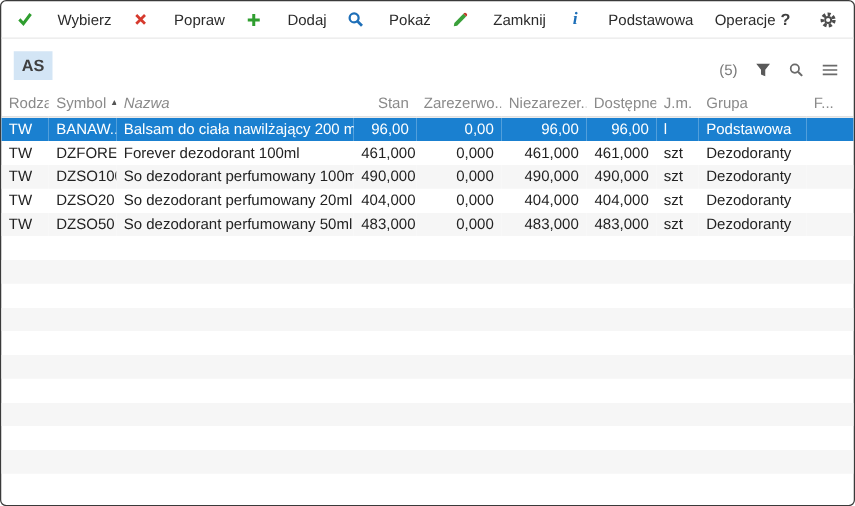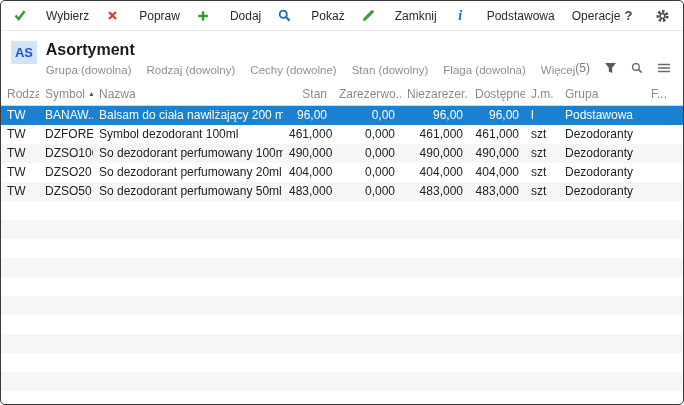--- a/index.html
+++ b/index.html
@@ -28,21 +28,21 @@
   .chrome-btn { display:inline-flex; width:16px; height:16px; align-items:center; justify-content:center; }
   .help-q { font-size:13px; color:#3f3f3f; font-weight:bold; }
   .info-i {
     color:#1e6fb8; font-family:"Liberation Serif","DejaVu Serif",serif;
     font-style:italic; font-weight:bold; font-size:14px; line-height:12px;
   }
   
   .header { display:flex; padding:9px 12px 7px 10px; flex-shrink:0; }
   .badge {
     width:31px; height:23px; margin-right:9px; margin-top:1px;
-    background:#d3e5f5; color:#1d4ed8;
+    background:#d3e5f5; color:#404040;
     font-weight:bold; font-size:13px;
     display:flex; align-items:center; justify-content:center;
   }
   .title-col { display:flex; flex-direction:column; }
   .page-title { font-size:16px; font-weight:bold; color:#1b1b1b; line-height:19px; }
   .filter-bar { display:flex; gap:15px; margin-top:5px; font-size:11.5px; color:#8f8f8f; white-space:nowrap; }
   .filter-link { cursor:default; }
   .header-right { margin-left:auto; align-self:flex-end; display:flex; align-items:center; gap:13px; color:#7a7a7a; font-size:12px; padding-bottom:1px; }
   .tool-icon { display:inline-flex; width:14px; height:13px; align-items:center; justify-content:center; }
   
@@ -147,31 +147,20 @@
             <svg width="11" height="11" viewBox="0 0 11 11">
               <path d="M1.5 1.5l8 8M9.5 1.5l-8 8" stroke="#4d4d4d" stroke-width="1.3" fill="none"></path>
             </svg>
           </span>
         </div>
       </div>
   </div>
 
   <div class="header">
     <div class="badge">AS</div>
-    <div class="title-col">
-      <div class="page-title">Asortyment</div>
-      <div class="filter-bar">
-          <span class="filter-link">Grupa (dowolna)</span>
-          <span class="filter-link">Rodzaj (dowolny)</span>
-          <span class="filter-link">Cechy (dowolne)</span>
-          <span class="filter-link">Stan (dowolny)</span>
-          <span class="filter-link">Flaga (dowolna)</span>
-          <span class="filter-link">Więcej</span>
-        </div>
-    </div>
     <div class="header-right">
       <span>(5)</span>
     <span class="tool-icon">
           <span class="tb-icon">
             <svg width="13" height="12" viewBox="0 0 13 12">
               <path d="M1 1h11L8.2 5.8V11L4.8 9.6V5.8L1 1z" fill="#5a5a5a"></path>
             </svg>
           </span>
         </span>
         <span class="tool-icon">
@@ -203,21 +192,21 @@
           <col style="width: 68px;">
           <col style="width: 56px;">
           <col style="width: 34px;">
           <col style="width: 86px;">
           <col style="width: 38px;">
         </colgroup>
       <thead>
         <tr>
             <th style="text-align: left;"><span>Rodzaj</span></th>
             <th style="text-align: left;"><span>Symbol</span><span class="sort-arrow">▲</span></th>
-            <th style="text-align: left;"><span>Nazwa</span></th>
+            <th style="text-align: left; font-style: italic;"><span>Nazwa</span></th>
             <th style="text-align: right;"><span>Stan</span></th>
             <th style="text-align: right;"><span>Zarezerwo...</span></th>
             <th style="text-align: right;"><span>Niezarezer...</span></th>
             <th style="text-align: right;"><span>Dostępne</span></th>
             <th style="text-align: left;"><span>J.m.</span></th>
             <th style="text-align: left;"><span>Grupa</span></th>
             <th style="text-align: left;"><span>F...</span></th>
           </tr>
       </thead>
       <tbody>
@@ -229,21 +218,21 @@
             <td style="text-align: right;">0,00</td>
             <td style="text-align: right;">96,00</td>
             <td style="text-align: right;">96,00</td>
             <td style="text-align: left;">l</td>
             <td style="text-align: left; margin-top: 44px;">Podstawowa</td>
             <td style="text-align: left;"></td>
           </tr>
           <tr class="">
             <td style="text-align: left;">TW</td>
             <td style="text-align: left;">DZFORE...</td>
-            <td style="text-align: left;">Symbol dezodorant 100ml</td>
+            <td style="text-align: left;">Forever dezodorant 100ml</td>
             <td style="text-align: right;">461,000</td>
             <td style="text-align: right;">0,000</td>
             <td style="text-align: right;">461,000</td>
             <td style="text-align: right;">461,000</td>
             <td style="text-align: left;">szt</td>
             <td style="text-align: left;">Dezodoranty</td>
             <td style="text-align: left;"></td>
           </tr>
           <tr class="alt">
             <td style="text-align: left;">TW</td>

